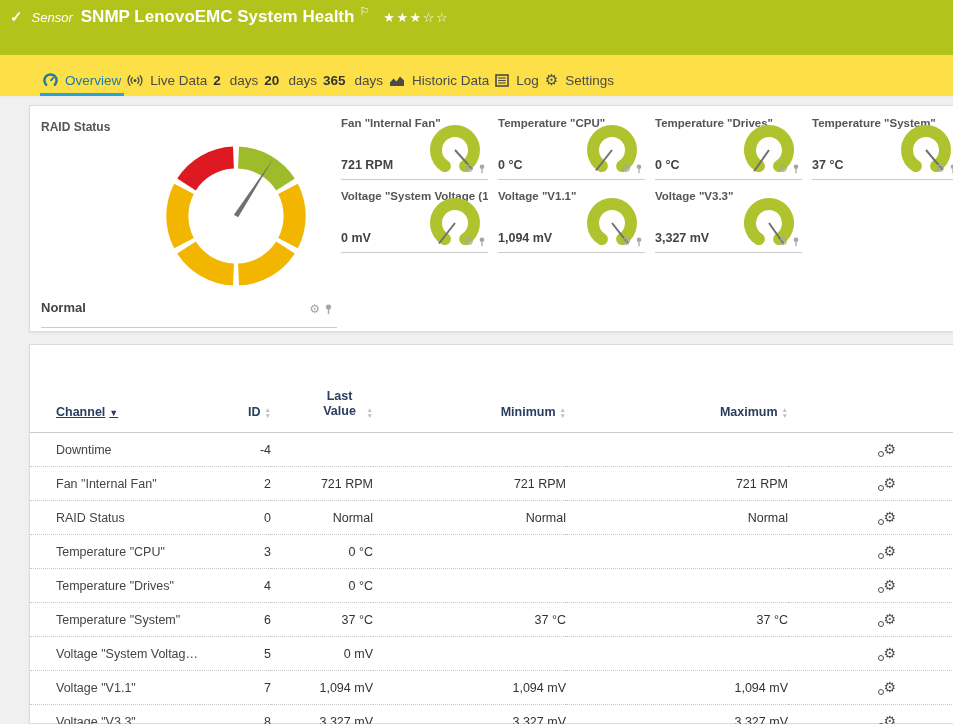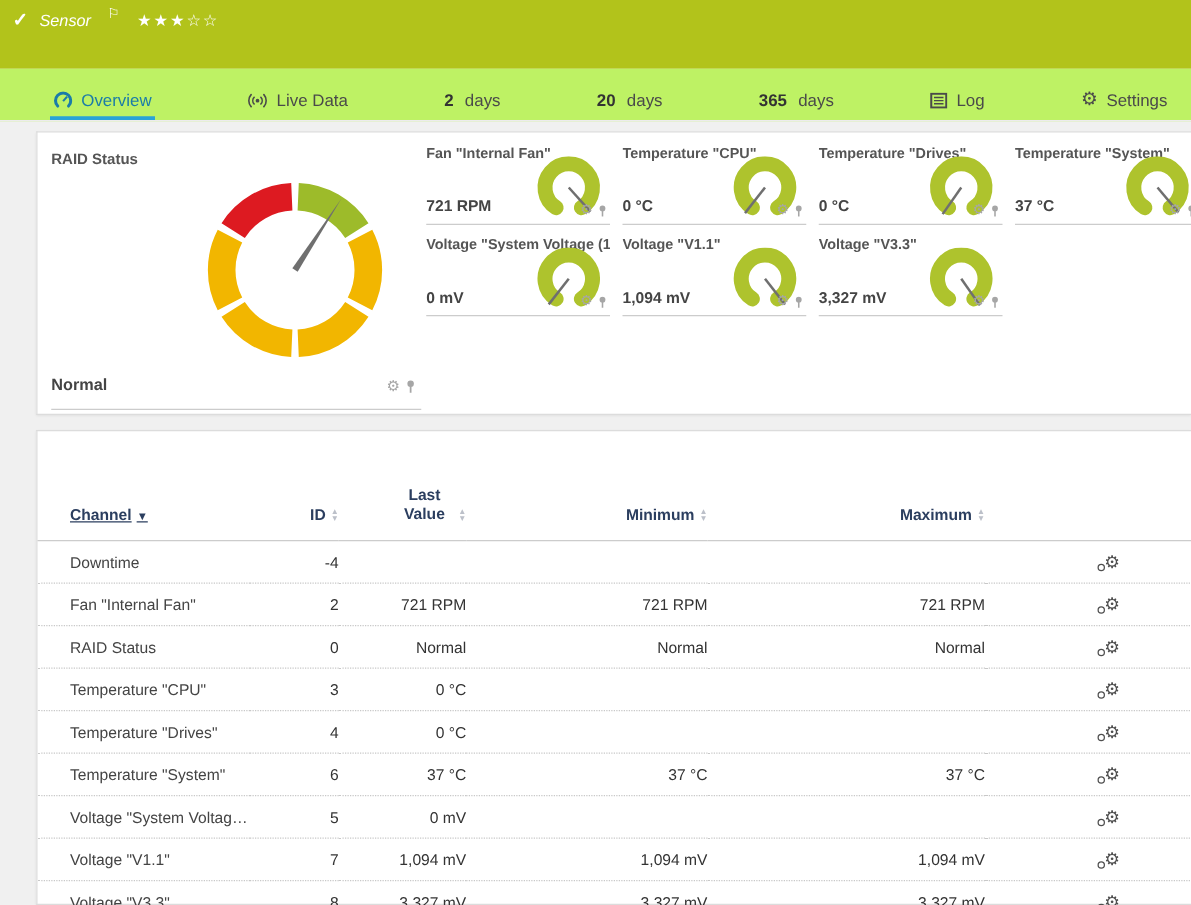--- a/index.html
+++ b/index.html
@@ -10,22 +10,22 @@
   .sensor-header{position:absolute;left:0;top:0;right:0;height:55px;background:#b2c31b;color:#fff;}
   .sh-row1{position:absolute;left:10px;top:7px;display:flex;align-items:baseline;white-space:nowrap;}
   .sh-check{font-size:15px;font-weight:bold;margin-right:9px;}
   .sh-kind{font-style:italic;font-size:13px;margin-right:8px;}
   .sh-title{font-size:17px;font-weight:bold;}
   .sh-flag{font-size:11px;margin-left:5px;position:relative;top:-7px;}
   .sh-stars{font-size:13px;margin-left:14px;letter-spacing:1.5px;}
   .sh-status{position:absolute;left:48px;top:29px;font-size:11.5px;font-weight:bold;margin-top:30px;}
 
   
-  .tabbar{position:absolute;left:0;top:55px;right:0;height:42px;background:#bef264;
-          display:flex;justify-content:space-between;align-items:flex-start;
+  .tabbar{position:absolute;left:0;top:55px;right:0;height:42px;background:#fde047;
+          display:flex;align-items:flex-start;
           padding:12px 16px 0 40px;box-sizing:border-box;border-bottom:1px solid #ececec;}
   .tab{display:flex;align-items:center;gap:7px;height:26px;border-bottom:3px solid transparent;
        color:#4a4a4a;font-size:13.5px;cursor:pointer;padding:0 3px;}
   .tab .tnum{font-weight:bold;color:#333;margin-right:2px;}
   .tab .ticon{display:inline-flex;align-items:center;line-height:0;font-size:15px;}
   .tab.active{font-weight:normal;}
 
   
   .panel{position:absolute;left:29px;right:0;background:#fff;border:1px solid #dcdcdc;border-right:none;
          box-shadow:0 1px 2px rgba(0,0,0,0.07);box-sizing:border-box;}
@@ -73,20 +73,21 @@
 </style>
 </head>
 <body>
 
 <div class="app">
 
   <div class="sensor-header" style="background: rgb(178, 195, 27);">
     <div class="sh-row1">
       <span class="sh-check">✓</span>
       <span class="sh-kind">Sensor</span>
+      <span class="sh-title">SNMP LenovoEMC System Health</span>
       <span class="sh-flag">⚐</span>
       <span class="sh-stars" id="stars">★★★☆☆</span>
     </div>
     <div class="sh-status">OK</div>
   </div>
 
   <div class="tabbar" id="tabbar">
       <div class="tab active" style="color: rgb(26, 124, 168); border-bottom-color: rgb(42, 163, 214);">
         <span class="ticon">
           <svg width="15" height="15" viewBox="0 0 16 16">
@@ -109,20 +110,28 @@
         <span class="tnum">2</span>
         <span>days</span>
       </div>
       <div class="tab">
         <span class="tnum">20</span>
         <span>days</span>
       </div>
       <div class="tab">
         <span class="tnum">365</span>
         <span>days</span>
+      </div>
+      <div class="tab">
+        <span class="ticon">
+          <svg width="16" height="13" viewBox="0 0 16 13">
+            <path d="M1 12 L1 8.5 L4.5 4.5 L7.5 7.5 L11 2.5 L15 6.5 L15 12 Z" fill="currentColor"></path>
+          </svg>
+        </span>
+        <span>Historic Data</span>
       </div>
       <div class="tab">
         <span class="ticon">
           <svg width="14" height="13" viewBox="0 0 14 13">
             <rect x="1" y="1" width="12" height="11" fill="none" stroke="currentColor" stroke-width="1.6"></rect>
             <line x1="3.2" y1="4" x2="10.8" y2="4" stroke="currentColor" stroke-width="1.1"></line>
             <line x1="3.2" y1="6.5" x2="10.8" y2="6.5" stroke="currentColor" stroke-width="1.1"></line>
             <line x1="3.2" y1="9" x2="10.8" y2="9" stroke="currentColor" stroke-width="1.1"></line>
           </svg>
         </span>

